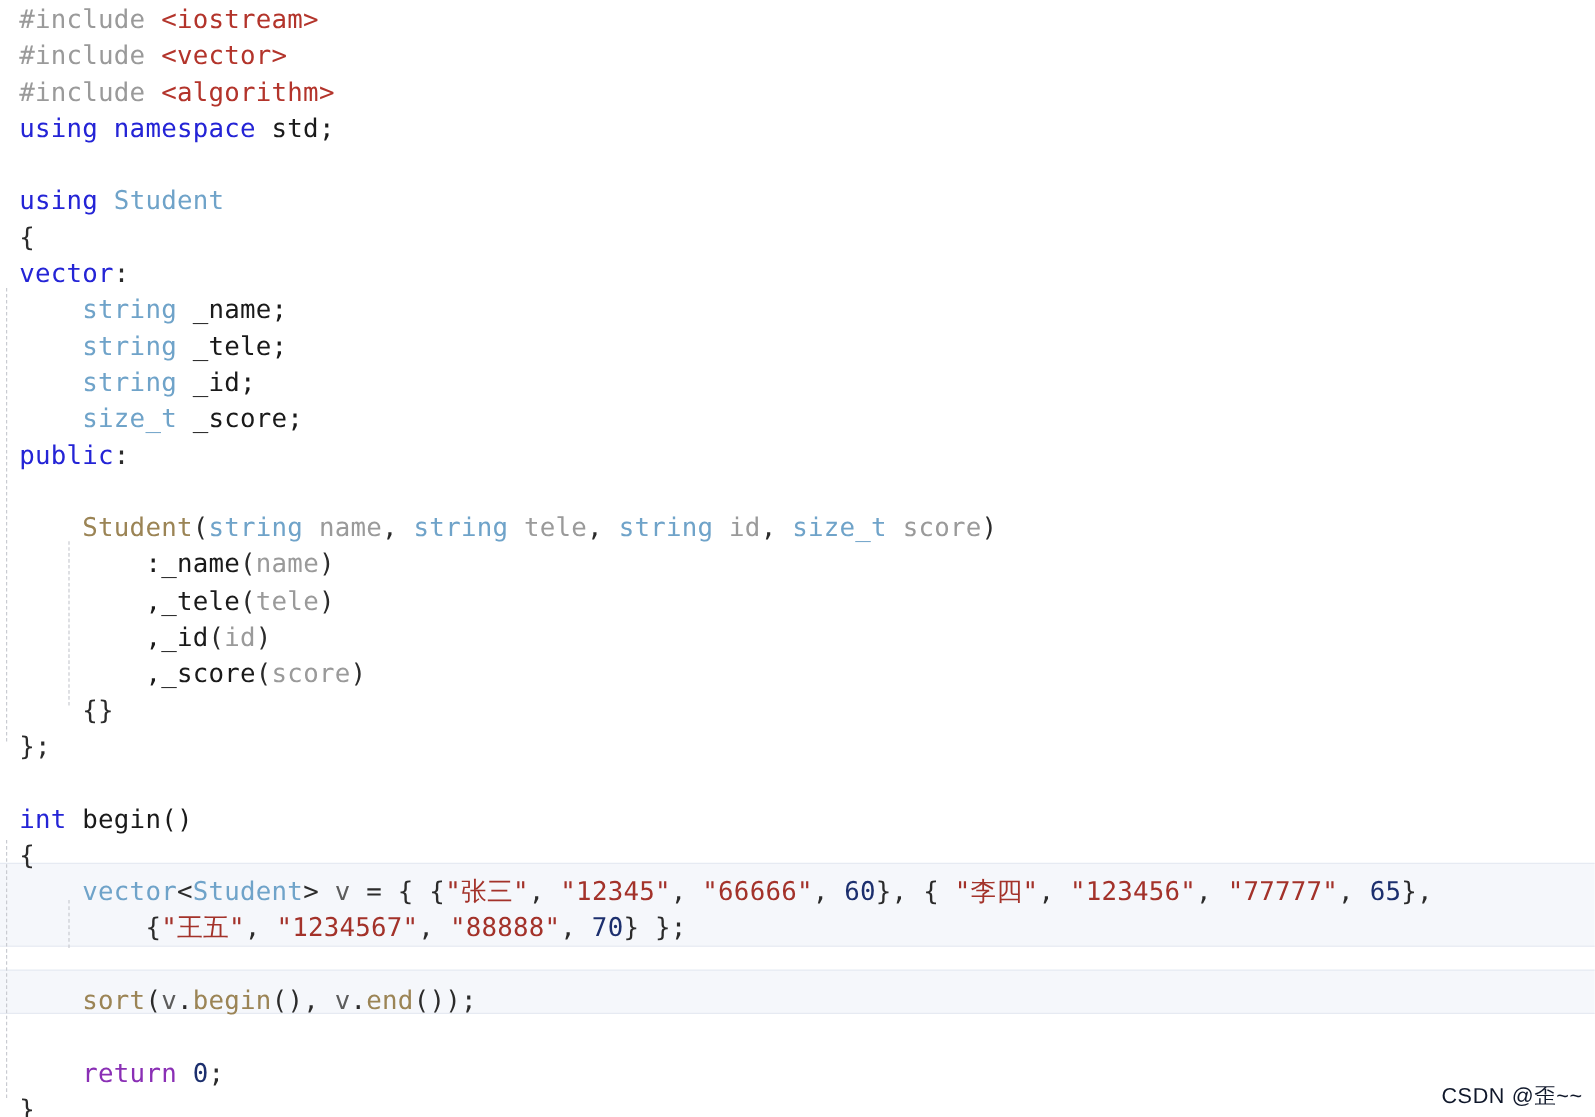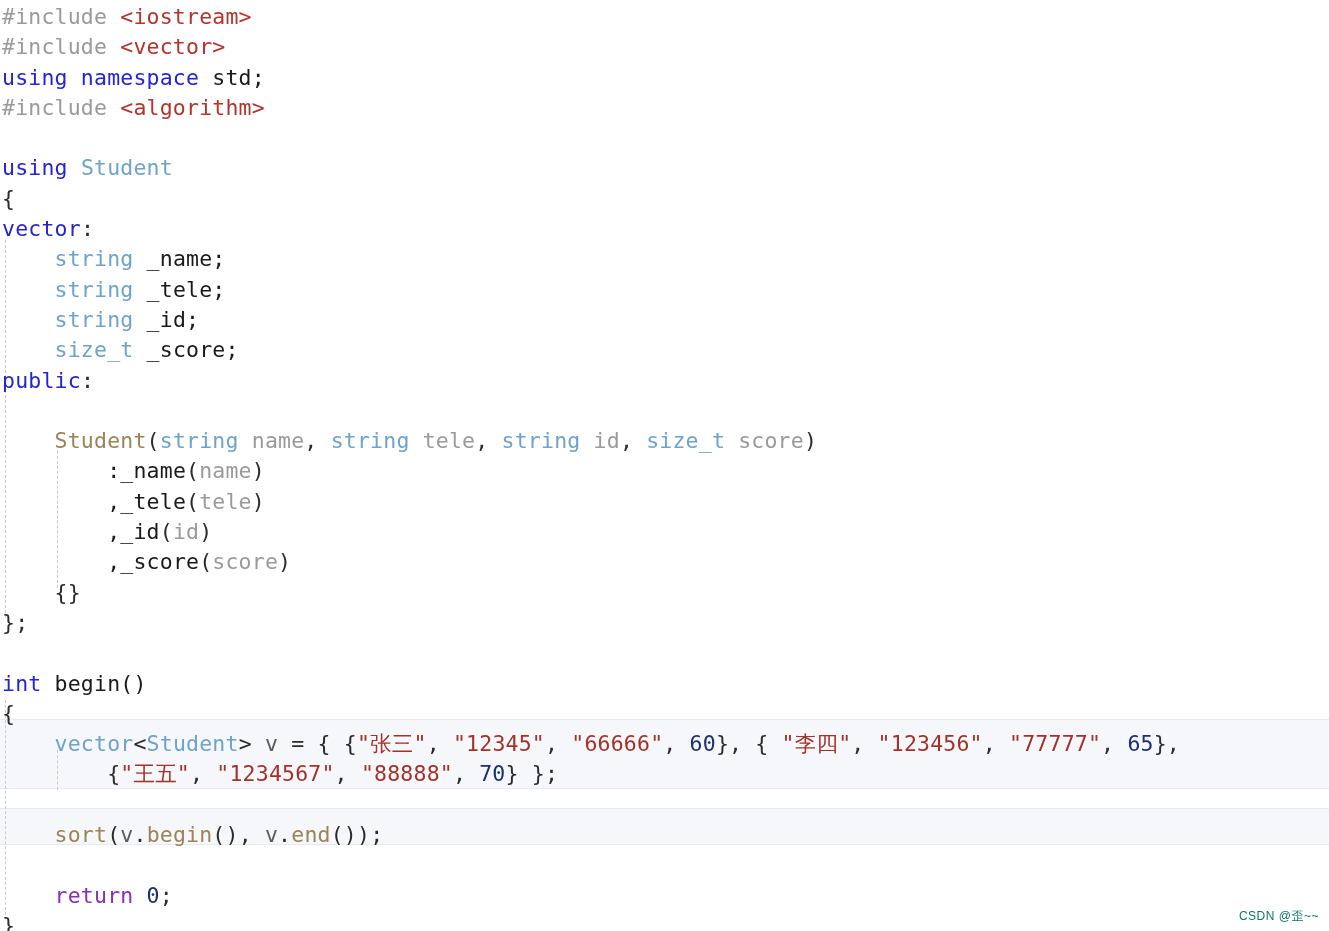--- a/index.html
+++ b/index.html
@@ -52,21 +52,21 @@
     z-index: 2;
     padding-top: 2px;
   }
   .line {
     height: 30.3px;
     line-height: 30.3px;
     font-size: 21.5px;
     white-space: pre;
     color: #1a1a1a;
     letter-spacing: 0.2px;
-    padding-left: 2px;
+    padding-left: 16px;
   }
 
   
   .t-preproc  { color: #9a9a9a; }
   .t-header   { color: #b3342b; }
   .t-keyword  { color: #2424d6; }
   .t-type     { color: #6fa3c9; }
   .t-plain    { color: #1a1a1a; }
   .t-func     { color: #9b8455; }
   .t-param    { color: #9a9a9a; margin-top: 28px; }
@@ -75,22 +75,22 @@
   .t-return   { color: #8a2fb5; text-align: center; }
   .t-punc     { color: #2b2b2b; }
   .t-var      { color: #5c5c5c; }
 
   
   #watermark {
     position: absolute;
     right: 10px;
     bottom: 6px;
     font-family: "Liberation Sans", sans-serif;
-    font-size: 12px;
-    color: #0f766e;
+    font-size: 18px;
+    color: #0f172a;
     letter-spacing: 0.5px;
     z-index: 3;
     user-select: none;
   }
 </style>
 </head>
 <body>
 
 <div id="code-view">
 
@@ -101,23 +101,23 @@
   <div class="indent-guide" style="left:57px; top:451px; height:137px;"></div>
   <div class="indent-guide" style="left:5px; top:700px; height:215px;"></div>
   <div class="indent-guide" style="left:57px; top:750px; height:40px;"></div>
 
   <div class="code-lines">
 
     <div class="line"><span class="t-preproc">#include </span><span class="t-header">&lt;iostream&gt;</span></div>
 
     <div class="line"><span class="t-preproc">#include </span><span class="t-header">&lt;vector&gt;</span></div>
 
+    <div class="line"><span class="t-preproc">#include </span><span class="t-header">&lt;algorithm&gt;</span></div>
+
     <div class="line"><span class="t-keyword">using namespace</span><span class="t-plain"> std;</span></div>
-
-    <div class="line"><span class="t-preproc">#include </span><span class="t-header">&lt;algorithm&gt;</span></div>
 
     <div class="line">&nbsp;</div>
 
     <div class="line"><span class="t-keyword">using</span><span class="t-plain"> </span><span class="t-type">Student</span></div>
 
     <div class="line"><span class="t-punc">{</span></div>
 
     <div class="line"><span class="t-keyword">vector</span><span class="t-punc">:</span></div>
 
     <div class="line"><span>    </span><span class="t-type">string</span><span class="t-plain"> _name;</span></div>

